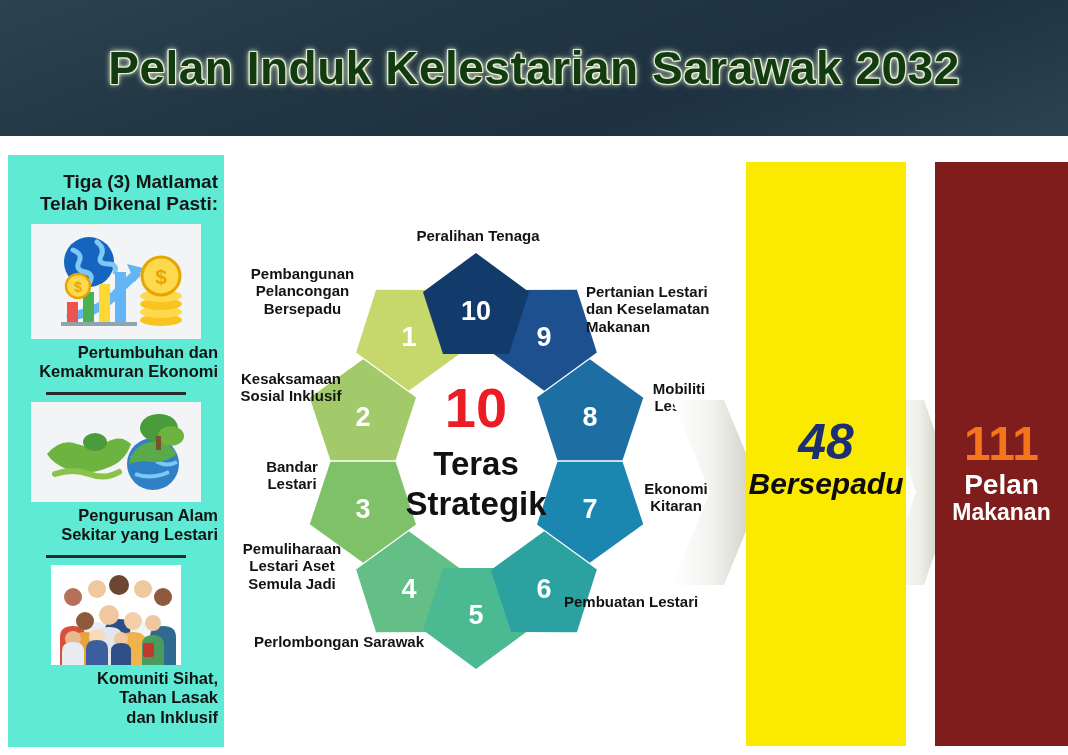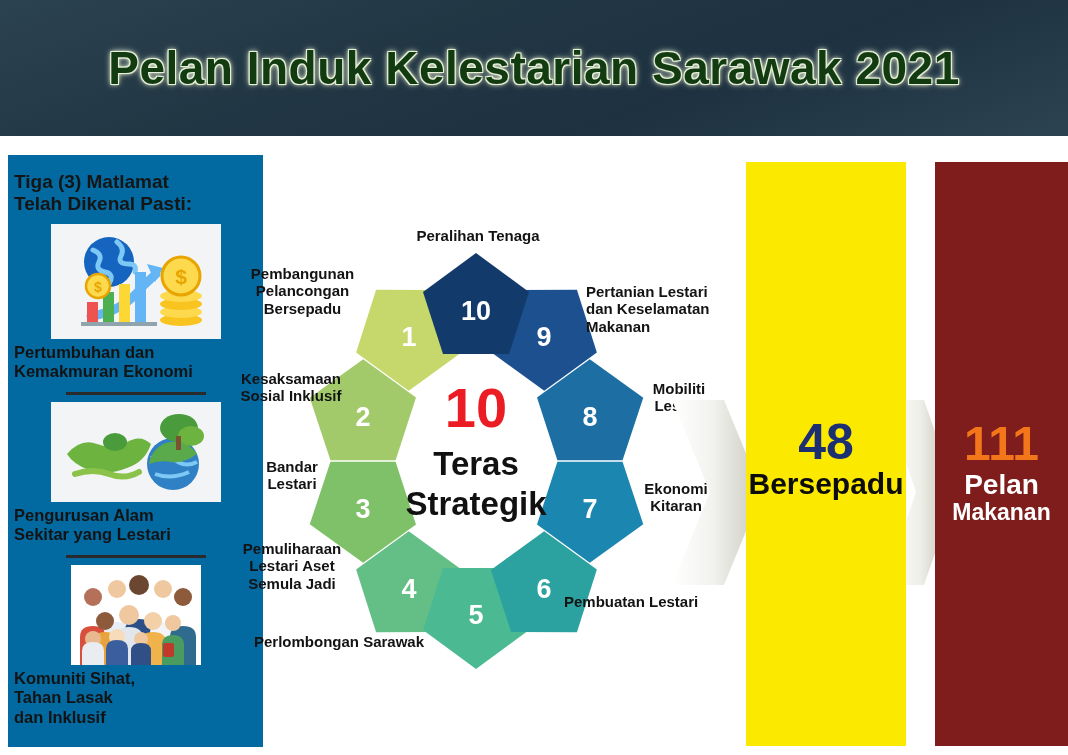--- a/index.html
+++ b/index.html
@@ -16,23 +16,23 @@
     font-size:46px;font-weight:bold;letter-spacing:.5px;
     color:#123b12;
     text-shadow:
        0 0 2px #e8f2d8, 0 0 4px #e8f2d8, 0 0 7px #dfead0,
        1px 1px 0 #e8f2d8, -1px 1px 0 #e8f2d8, 1px -1px 0 #e8f2d8, -1px -1px 0 #e8f2d8,
        2px 2px 5px rgba(0,0,0,.45);
     white-space:nowrap;
   }
 
   
-  #goals{position:absolute;left:8px;top:155px;width:255px;height:592px;
-         background:#0369a1;box-sizing:border-box;padding:16px 6px 6px;
-         text-align:left;}
+  #goals{position:absolute;left:8px;top:155px;width:216px;height:592px;
+         background:#5eead4;box-sizing:border-box;padding:16px 6px 6px;
+         text-align:right;}
   #goals-heading{font-size:19px;font-weight:bold;color:#151515;line-height:1.18;margin-bottom:8px;}
   .goal{margin:0 0 2px;}
   .goal-art{margin:0 auto;display:block;background:#f3f4f5;}
   .goal-label{font-size:16.5px;font-weight:bold;color:#131313;line-height:1.16;margin-top:4px;}
   .goal-rule{width:140px;height:3px;background:#2a2a2a;margin:11px auto 7px;}
 
   
   #wheel{position:absolute;left:224px;top:155px;width:522px;height:592px;}
   #wheel svg{position:absolute;left:0;top:0;}
 
@@ -40,42 +40,42 @@
             font-size:27px;font-weight:bold;}
   .center-big{fill:#ec1c24;font-size:56px;font-weight:bold;
               font-family:"Liberation Sans","DejaVu Sans",sans-serif;}
   .center-sub{fill:#111111;font-size:33px;font-weight:bold;
               font-family:"Liberation Sans","DejaVu Sans",sans-serif;}
 
   .wlabel{position:absolute;font-size:15px;font-weight:bold;color:#131313;
           line-height:1.15;white-space:pre-line;}
 
   
-  #yellow{position:absolute;left:746px;top:162px;width:160px;height:584px;background:#fbe900;}
+  #yellow{position:absolute;left:746px;top:162px;width:160px;height:584px;background:#fbe900;font-style:italic;}
   #yellow-inner{position:absolute;left:0;right:0;top:255px;text-align:center;}
   #y-num{font-size:50px;font-weight:bold;color:#1b2f72;line-height:1;}
   #y-lbl{font-size:30px;font-weight:bold;color:#0c0c0c;line-height:1.05;margin-top:1px;}
 
   
   #black{position:absolute;left:935px;top:162px;width:133px;height:584px;background:#7f1d1d;}
   #black-inner{position:absolute;left:0;right:0;top:258px;text-align:center;}
   #b-num{font-size:48px;font-weight:bold;color:#f3761b;line-height:1;}
   #b-l1{font-size:28px;font-weight:bold;color:#ffffff;line-height:1.08;margin-top:2px;}
   #b-l2{font-size:23px;font-weight:bold;color:#ffffff;line-height:1.08;}
 
   
   .chev{position:absolute;}
 </style>
 </head>
 <body>
 
 <div id="stage">
 
   <div id="header">
-    <div id="title">Pelan Induk Kelestarian Sarawak 2021</div>
+    <div id="title">Pelan Induk Kelestarian Sarawak 2032</div>
   </div>
 
   <div id="goals">
     <div id="goals-heading">Tiga (3) Matlamat<br>Telah Dikenal Pasti:</div>
 
     <div class="goal">
       <svg class="goal-art" width="170" height="115" viewBox="0 0 170 115">
         <rect x="0" y="0" width="170" height="115" fill="#f3f4f5"></rect>
 
         <circle cx="58" cy="38" r="25" fill="#1565c0"></circle>

